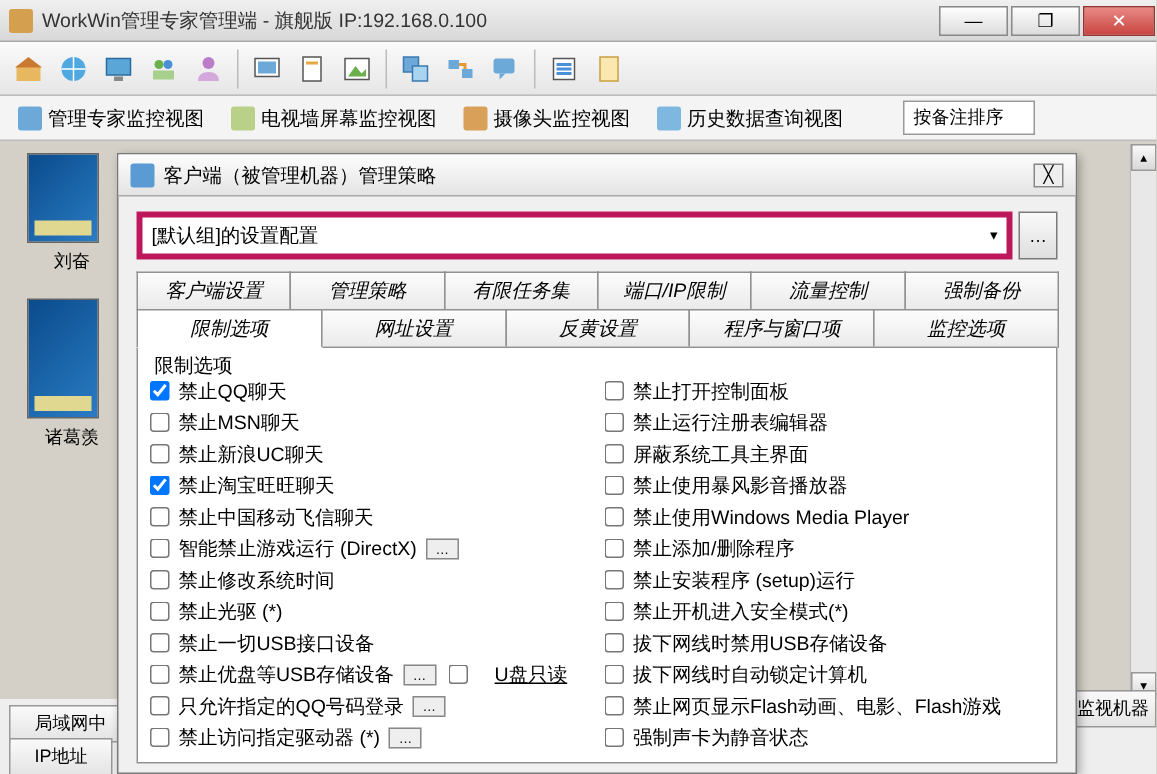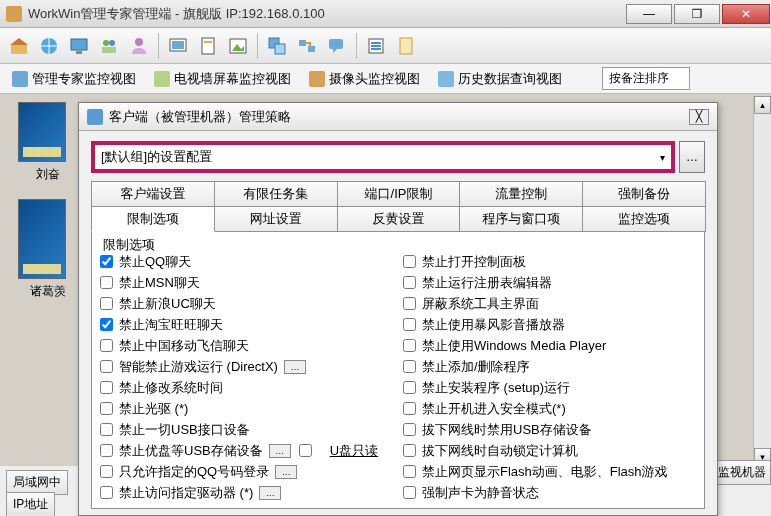--- a/index.html
+++ b/index.html
@@ -26,39 +26,39 @@
 .sortbox { border: 1px solid #999; background: #fff; padding: 2px 20px 2px 6px; font-size: 12px; margin-left: 28px; }
 
 
 .thumbs { position: absolute; left: 18px; top: 102px; width: 60px; }
 .thumb { width: 48px; height: 60px; background: linear-gradient(135deg,#0a4b8c,#2a7cc4); border: 1px solid #666; margin-bottom: 4px; position: relative; }
 .thumb::after { content:""; position:absolute; bottom:4px; left:4px; right:4px; height:10px; background:#e0d890; }
 .thumb-lbl { font-size: 12px; text-align: center; margin-bottom: 16px; }
 
 
 .bottombar { position: absolute; left: 0; bottom: 0; right: 0; height: 50px; background:#eee; }
-.btab { position:absolute; background: linear-gradient(to bottom,#fafafa,#e4e4e4); border:1px solid #999; font-size:12px; padding:3px 6px; }
+.btab { position:absolute; background: linear-gradient(to bottom,#fafafa,#e4e4e4); border:1px solid #999; font-size:12px; padding:3px 16px; }
 
 
 .dialog { position: absolute; left: 78px; top: 102px; width: 640px; height: 414px; background: #f0f0f0; border: 1px solid #7a7a7a; box-shadow: 2px 2px 6px rgba(0,0,0,.3); display:flex; flex-direction:column; }
 .dlg-title { height: 28px; background: linear-gradient(to bottom,#fdfdfd,#e4e4e4); display: flex; align-items: center; padding: 0 8px; border-bottom: 1px solid #aaa; font-size: 13px; }
 .dlg-title .dt-icon { width:16px;height:16px;background:#5a9bd4;margin-right:6px;border-radius:2px; }
 .dlg-title .dt-close { margin-left:auto; width:20px;height:16px;border:1px solid #888;background:#eee;font-size:11px;display:flex;align-items:center;justify-content:center;cursor:pointer; }
 
 .dlg-body { padding: 10px 12px 6px; flex:1; display:flex; flex-direction:column; }
 
 .combo-row { display:flex; gap:4px; margin-bottom:8px; }
 .combo { flex:1; border:4px solid #be185d; background:#fff; padding:3px 6px; font-size:13px; display:flex; justify-content:space-between; align-items:center; }
 .combo .arrow { font-size:10px; }
 .dots-btn { width:26px; border:1px solid #7a7a7a; background:linear-gradient(to bottom,#fafafa,#dedede); display:flex; align-items:center; justify-content:center; font-size:12px; cursor:pointer; }
 
 
 .tabrows { font-size:13px; }
 .tabrow { display:flex; }
-.tab { border:1px solid #919191; border-bottom:none; background:linear-gradient(to bottom,#fcfcfc,#eaeaea); padding:3px 0; text-align:center; cursor:pointer; flex:1; margin-right:-1px; }
+.tab { border:1px solid #919191; border-bottom:none; background:linear-gradient(to bottom,#fcfcfc,#eaeaea); padding:3px 0; text-align:center; cursor:pointer; flex:1; margin-right:-1px;font-style:italic; }
 .tabrow2 .tab { flex:1; }
 .tab.active { background:#fff; position:relative; z-index:2; border-bottom:1px solid #fff; }
 
 
 .groupbox { border:1px solid #919191; background:#fff; margin-top:-1px; flex:1; padding:4px 8px 0; overflow:hidden; }
 .group-label { font-size:13px; position:relative; top:-1px; background:#fff; display:inline-block; padding:0 3px; }
 
 .checks { display:flex; gap:10px; margin-top:-4px; }
 .col { flex:1; }
 .chk { display:flex; align-items:center; font-size:13px; height:21px; white-space:nowrap; }
@@ -223,20 +223,21 @@
       <div class="combo">
         <span>[默认组]的设置配置</span>
         <span class="arrow">▾</span>
       </div>
       <div class="dots-btn">…</div>
     </div>
 
     <div class="tabrows">
       <div class="tabrow" id="tabrow1">
           <div class="tab">客户端设置</div>
+          <div class="tab">管理策略</div>
           <div class="tab">有限任务集</div>
           <div class="tab">端口/IP限制</div>
           <div class="tab">流量控制</div>
           <div class="tab">强制备份</div>
         </div>
       <div class="tabrow tabrow2" id="tabrow2">
           <div class="tab active">限制选项</div>
           <div class="tab">网址设置</div>
           <div class="tab">反黄设置</div>
           <div class="tab">程序与窗口项</div>

